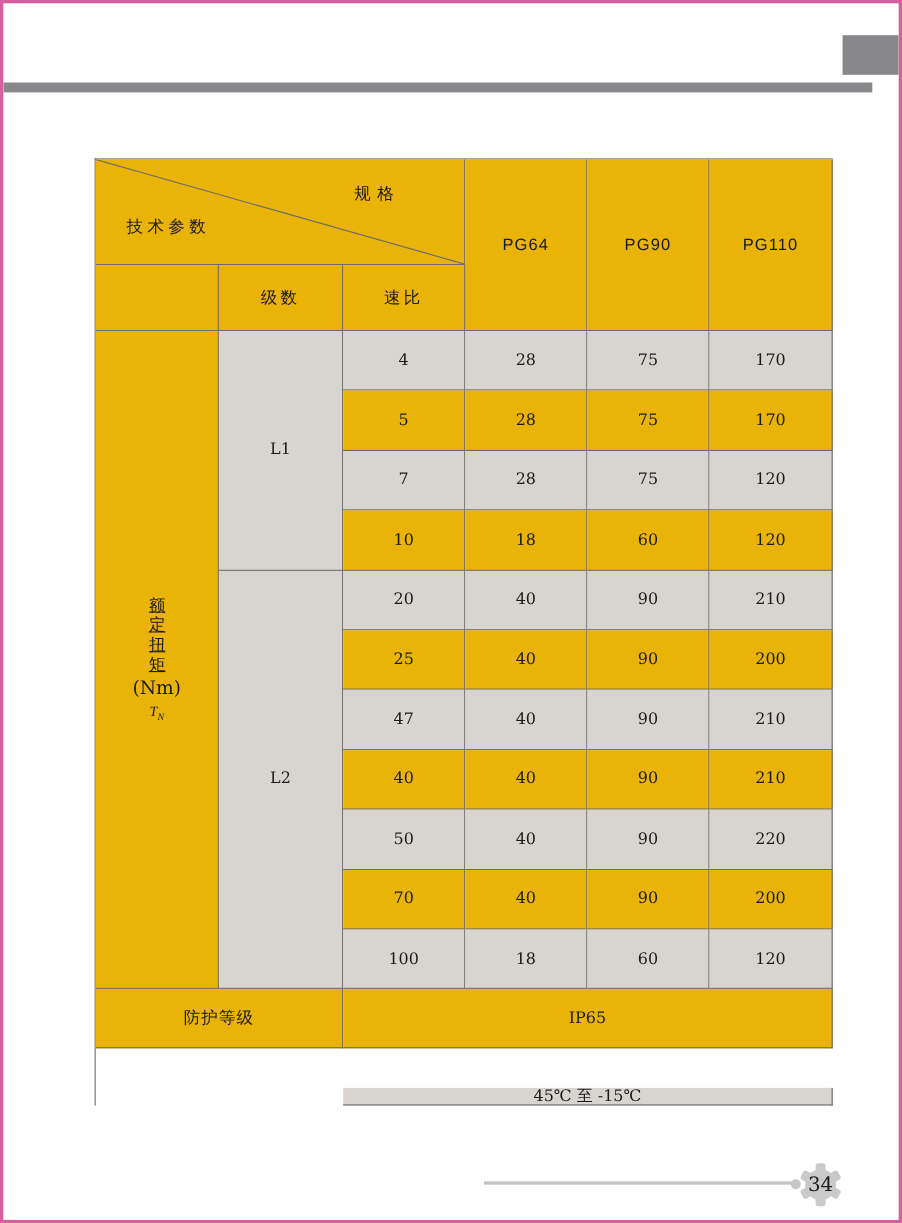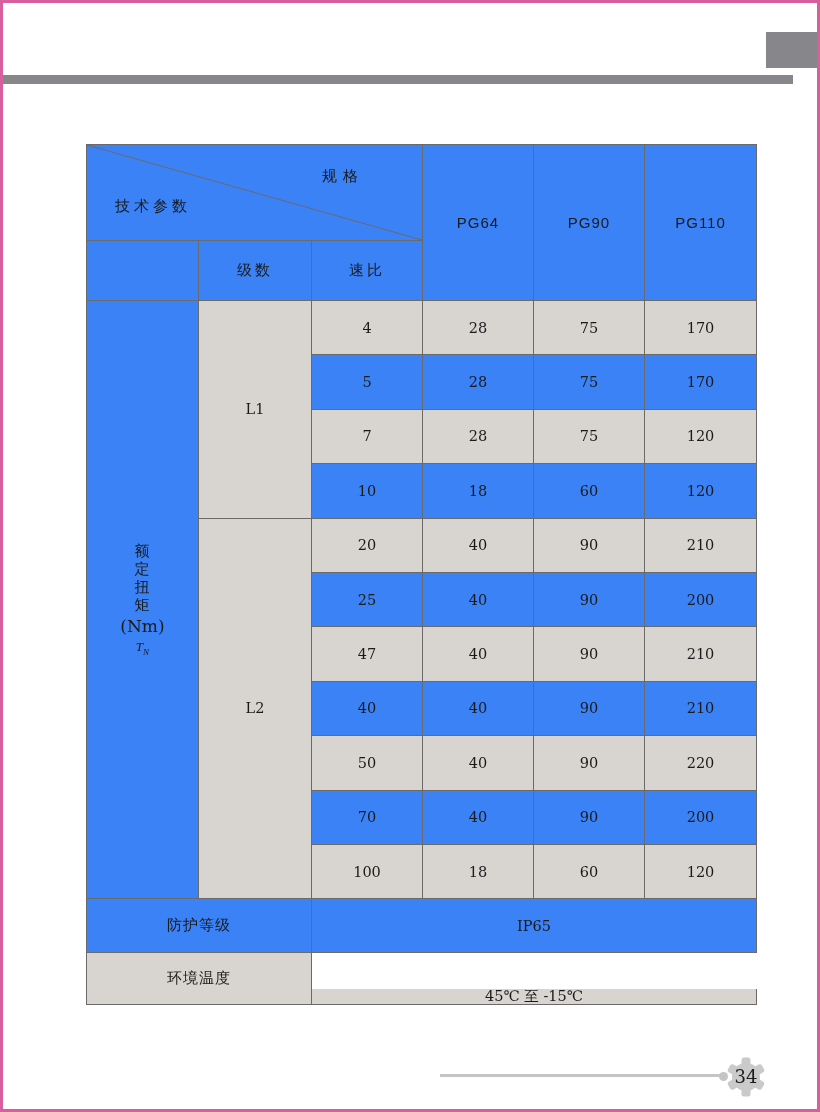--- a/index.html
+++ b/index.html
@@ -16,32 +16,32 @@
     position:absolute;left:83px;top:141px;
     display:grid;
     grid-template-columns:112px 113px 111px 111px 111px 112px;
     grid-template-rows:96px 60px repeat(11,54.4px) 54px 52px;
     border-top:1px solid #6a6a6a;border-left:1px solid #6a6a6a;
     background:#fff;
   }
   .cell{
     border-right:1px solid #6a6a6a;border-bottom:1px solid #6a6a6a;
     display:flex;align-items:center;justify-content:center;
-    box-sizing:border-box;background:#3b82f6;position:relative;
+    box-sizing:border-box;background:#eab308;position:relative;
     font-size:14px;
   }
   .sh{background:#d8d4cf;}
   .hdr{font-size:15px;letter-spacing:3px;}
   .num{font-family:"DejaVu Serif", serif;font-size:14.5px;letter-spacing:0;}
   .pgh{font-size:15px;letter-spacing:1px;}
   .diag-svg{position:absolute;inset:0;width:100%;height:100%;}
   .diag-top{position:absolute;top:22px;right:58px;font-size:15px;letter-spacing:6px;}
   .diag-bottom{position:absolute;left:28px;bottom:24px;font-size:15px;letter-spacing:4px;}
   .v-wrap{display:flex;flex-direction:column;align-items:center;gap:3px;}
-  .v-label{width:1.05em;word-break:break-all;line-height:1.18;font-size:15px;text-align:left;letter-spacing:0;}
+  .v-label{width:1.05em;word-break:break-all;line-height:1.18;font-size:15px;text-align:right;letter-spacing:0;text-decoration:underline;}
   .v-unit{font-family:"DejaVu Serif", serif;font-size:17px;}
   .v-sym{font-family:Liberation Serif, serif;font-size:13px;font-style:italic;}
   .v-sym sub{font-size:9px;font-style:italic;}
 
   
   .footer-line{position:absolute;left:437px;top:1071px;width:281px;height:3px;background:#c5c5c5;}
   .footer-dot{position:absolute;left:716px;top:1069px;width:9px;height:9px;border-radius:50%;background:#c5c5c5;}
   .gear-badge{position:absolute;left:722px;top:1053px;width:42px;height:42px;}
   .gear-num{font-family:"DejaVu Serif", serif;font-size:18px;fill:#1c1c1c;}
 </style>
@@ -133,21 +133,20 @@
     <div class="cell num" style="grid-column:6/7;grid-row:12;">200</div>
 
     <div class="cell num sh" style="grid-column:3/4;grid-row:13;">100</div>
     <div class="cell num sh" style="grid-column:4/5;grid-row:13;">18</div>
     <div class="cell num sh" style="grid-column:5/6;grid-row:13;">60</div>
     <div class="cell num sh" style="grid-column:6/7;grid-row:13;">120</div>
 
     <div class="cell hdr" style="grid-column:1/3;grid-row:14;letter-spacing:1px;">防护等级</div>
     <div class="cell num" style="grid-column:3/7;grid-row:14;">IP65</div>
 
-    <div class="cell hdr sh" style="grid-column:1/3;grid-row:15;letter-spacing:1px;">环境温度</div>
     <div class="cell num sh" style="grid-column:3/7;grid-row:15;margin-top:36px;">45℃ 至 -15℃</div>
 
   </div>
 
   <div class="footer-line"></div>
   <div class="footer-dot"></div>
   <svg class="gear-badge" viewBox="0 0 42 42">
     <g fill="#cacaca">
       <g transform="rotate(0 21 21)">
           <rect x="16.5" y="1.5" width="9" height="10" rx="2.5"></rect>

